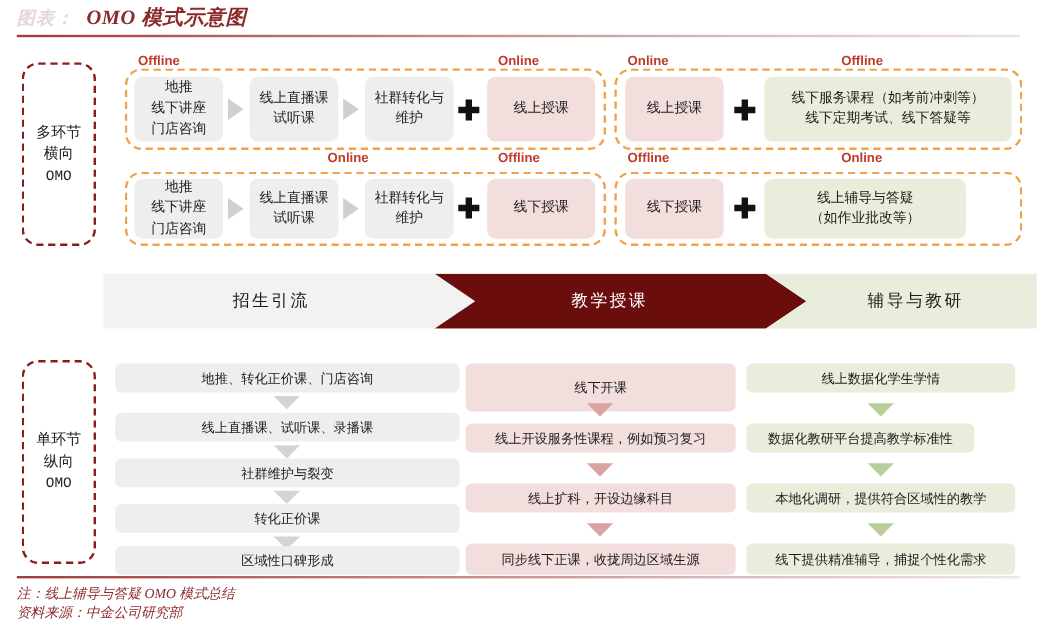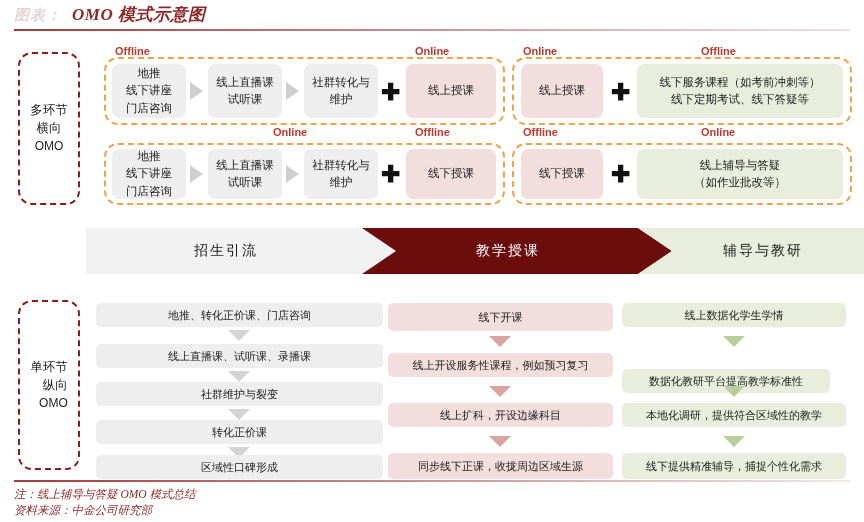--- a/index.html
+++ b/index.html
@@ -44,21 +44,21 @@
     box-sizing:border-box;z-index:2;
   }
 
   
   .catbox{
     position:absolute;border:2px dashed #8c1c1c;border-radius:14px;
     box-sizing:border-box;display:flex;align-items:center;justify-content:center;
     text-align:center;line-height:1.45;font-size:12.5px;color:#222;
     font-family:"Liberation Serif",serif;z-index:3;
   }
-  .catbox .en{font-family:Liberation Sans, sans-serif;font-size:12px;}
+  .catbox .en{font-family:Liberation Mono, monospace;font-size:12px;}
 
   
   .node{
     position:absolute;box-sizing:border-box;border-radius:7px;
     display:flex;align-items:center;justify-content:center;text-align:center;
     font-size:11.5px;color:#1a1a1a;line-height:1.5;padding:2px 4px;
     font-family:"Liberation Serif",serif;z-index:4;
   }
   .n-gray{background:#eeeeee;}
   .n-pink{background:#f3dede;}
@@ -161,68 +161,68 @@
   <div class="node n-gray" style="left:208px;top:149px;width:74px;height:50px;white-space:pre-line;">线上直播课
 试听课</div>
   <div class="tri-r" style="left:286px;top:165px;"></div>
   <div class="node n-gray" style="left:304px;top:149px;width:74px;height:50px;white-space:pre-line;">社群转化与
 维护</div>
   <div class="plus" style="left:381px;top:163px;">✚</div>
   <div class="node n-pink" style="left:406px;top:149px;width:90px;height:50px;">线下授课</div>
 
   <div class="node n-pink" style="left:521px;top:149px;width:82px;height:50px;">线下授课</div>
   <div class="plus" style="left:611px;top:163px;">✚</div>
-  <div class="node n-green" style="left:637px;top:149px;width:206px;height:50px;white-space:pre-line;">线上辅导与答疑
+  <div class="node n-green" style="left:637px;top:149px;width:168px;height:50px;white-space:pre-line;">线上辅导与答疑
 （如作业批改等）</div>
 
   <div class="banner">
     <div class="bseg" style="left:0px;width:310px;background:#f2f2f2;
                 clip-path:polygon(0 0,276px 0,310px 50%,276px 100%,0 100%);">
       <span style="color:#1a1a1a;margin-right:30px;">招生引流</span>
     </div>
     <div class="bseg" style="left:276px;width:310px;background:#6b0d0d;
                 clip-path:polygon(0 0,276px 0,310px 50%,276px 100%,0 100%,34px 50%);">
       <span style="color:#ffffff;margin-right:18px;">教学授课</span>
     </div>
     <div class="bseg" style="left:552px;width:270px;background:#e8eedb;
                 clip-path:polygon(0 0,236px 0,270px 50%,236px 100%,0 100%,34px 50%);">
       <span style="color:#1a1a1a;margin-right:20px;">辅导与教研</span>
     </div>
 
   </div>
 
-  <div class="catbox" style="left:18px;top:300px;width:62px;height:170px;text-align:right;">
+  <div class="catbox" style="left:18px;top:300px;width:62px;height:170px;">
     <div>
       <span>单环节</span><br>
       <span>纵向</span><br>
       <span class="en">OMO</span>
     </div>
   </div>
 
   <div class="vnode n-gray" style="left:96px;top:303px;width:287px;height:24px;">地推、转化正价课、门店咨询</div>
   <div class="tri-d td-gray" style="left:228px;top:330px;"></div>
   <div class="vnode n-gray" style="left:96px;top:344px;width:287px;height:24px;">线上直播课、试听课、录播课</div>
   <div class="tri-d td-gray" style="left:228px;top:371px;"></div>
   <div class="vnode n-gray" style="left:96px;top:382px;width:287px;height:24px;">社群维护与裂变</div>
   <div class="tri-d td-gray" style="left:228px;top:409px;"></div>
   <div class="vnode n-gray" style="left:96px;top:420px;width:287px;height:24px;">转化正价课</div>
   <div class="tri-d td-gray" style="left:228px;top:447px;"></div>
   <div class="vnode n-gray" style="left:96px;top:455px;width:287px;height:24px;">区域性口碑形成</div>
 
-  <div class="vnode n-pink" style="left:388px;top:303px;width:225px;height:28px;">线下开课</div>
+  <div class="vnode n-pink" style="left:388px;top:303px;width:225px;height:40px;">线下开课</div>
   <div class="tri-d td-pink" style="left:489px;top:336px;"></div>
   <div class="vnode n-pink" style="left:388px;top:353px;width:225px;height:24px;">线上开设服务性课程，例如预习复习</div>
   <div class="tri-d td-pink" style="left:489px;top:386px;"></div>
   <div class="vnode n-pink" style="left:388px;top:403px;width:225px;height:24px;">线上扩科，开设边缘科目</div>
   <div class="tri-d td-pink" style="left:489px;top:436px;"></div>
   <div class="vnode n-pink" style="left:388px;top:453px;width:225px;height:26px;">同步线下正课，收拢周边区域生源</div>
 
   <div class="vnode n-green" style="left:622px;top:303px;width:224px;height:24px;">线上数据化学生学情</div>
   <div class="tri-d td-green" style="left:723px;top:336px;"></div>
-  <div class="vnode n-green" style="left:622px;top:369px;width:208px;height:24px;">数据化教研平台提高教学标准性</div>
+  <div class="vnode n-green" style="left:622px;top:353px;width:190px;height:24px;">数据化教研平台提高教学标准性</div>
   <div class="tri-d td-green" style="left:723px;top:386px;"></div>
   <div class="vnode n-green" style="left:622px;top:403px;width:224px;height:24px;text-align:right;">本地化调研，提供符合区域性的教学</div>
   <div class="tri-d td-green" style="left:723px;top:436px;"></div>
   <div class="vnode n-green" style="left:622px;top:453px;width:224px;height:26px;">线下提供精准辅导，捕捉个性化需求</div>
 
   <div class="foot-rule"></div>
   <div class="foot" style="top:487px;">注：线上辅导与答疑 OMO 模式总结</div>
   <div class="foot" style="top:503px;">资料来源：中金公司研究部</div>
 
 </div>

